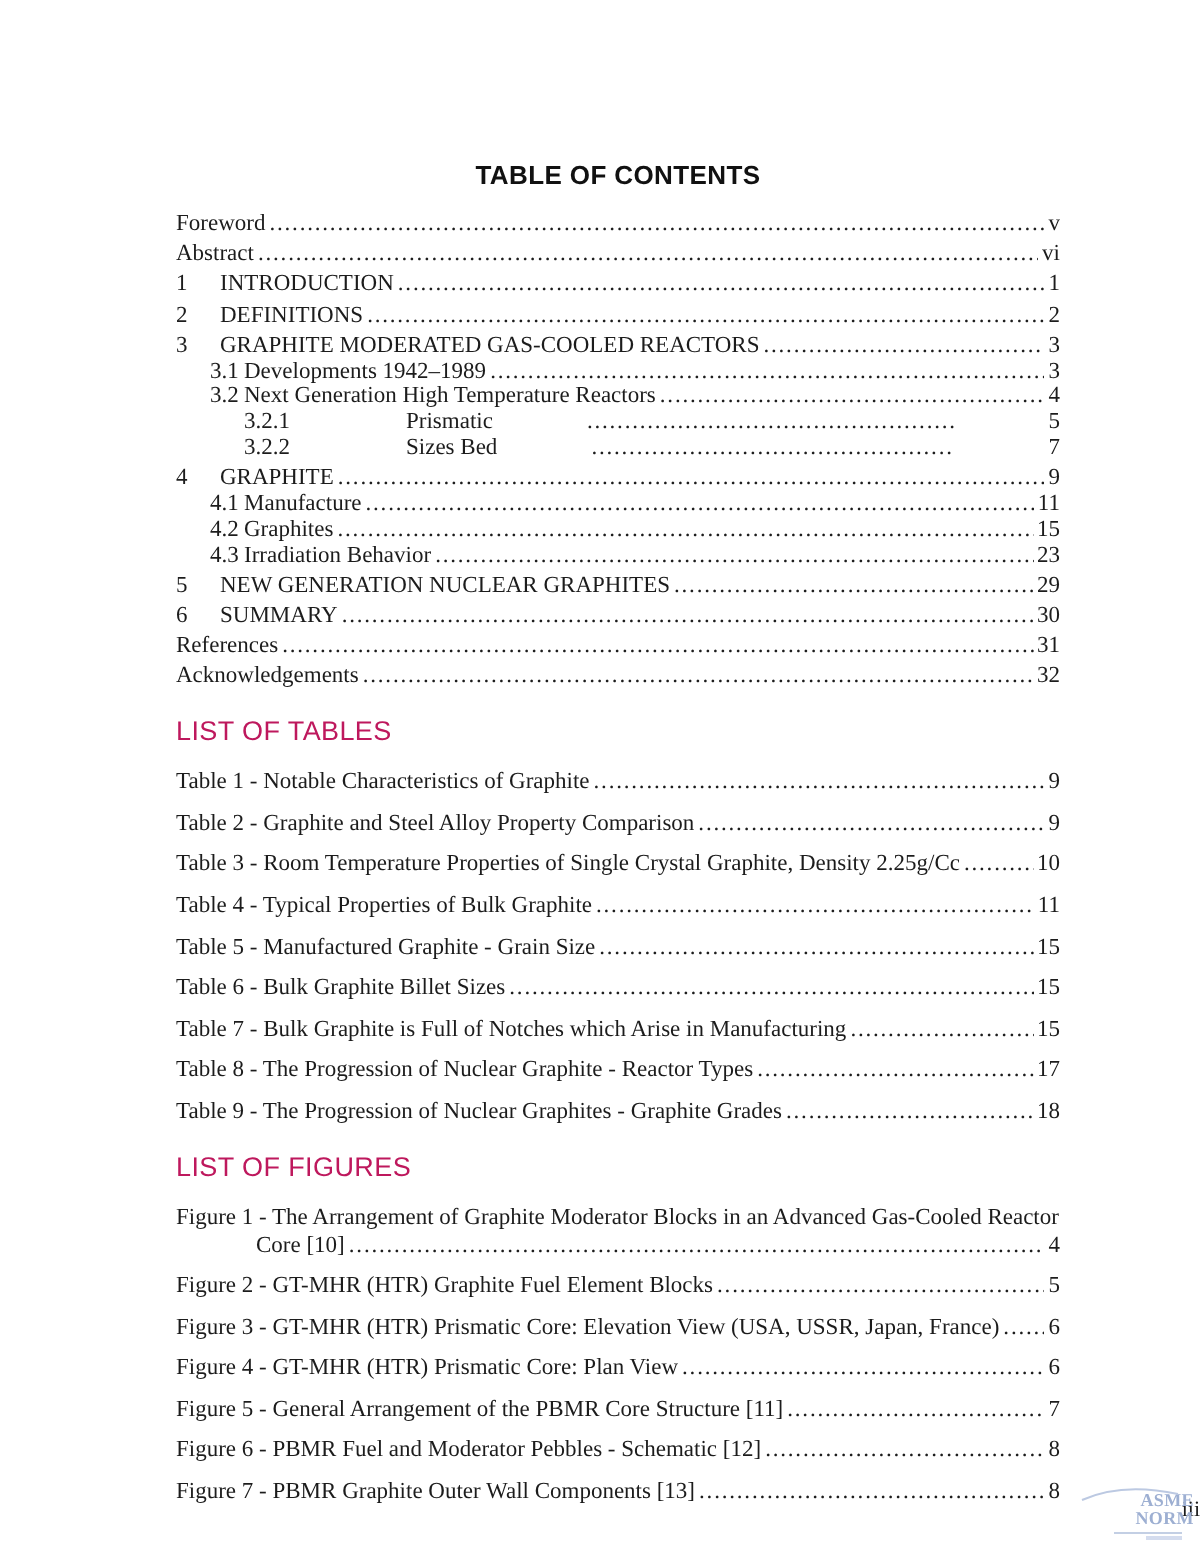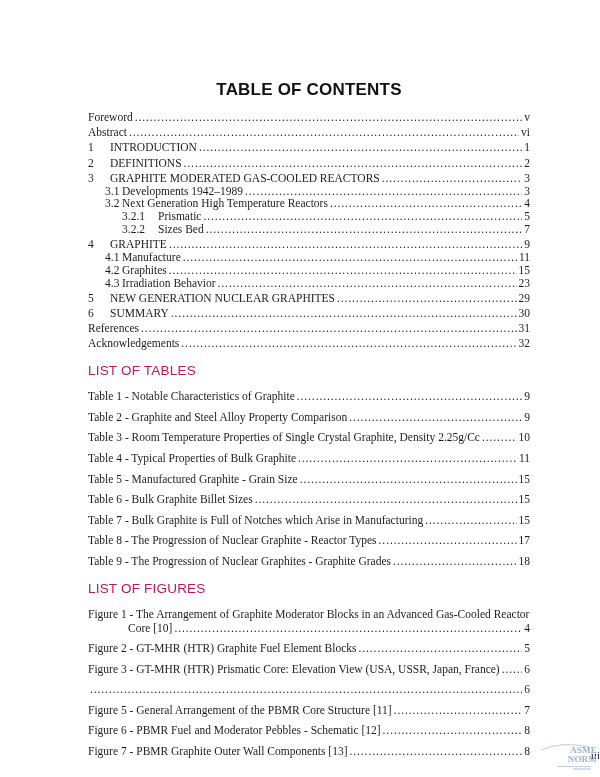--- a/index.html
+++ b/index.html
@@ -10,42 +10,42 @@
   }
   
   #hdr{
     position:absolute;left:88px;right:70px;top:41px;
     display:flex;justify-content:space-between;align-items:baseline;
     font-size:11.5px;padding-bottom:5px;border-bottom:1px solid #9b9b9b;
   }
   
   #content{position:absolute;left:88px;right:70px;top:80px;}
   .toc-h{
-    font-family:"Liberation Sans",sans-serif;font-weight:bold;font-size:17px;
+    font-family:"Liberation Sans",sans-serif;font-weight:bold;font-size:13px;
     text-align:center;margin:0 0 11px 0;color:#111;letter-spacing:.2px;
   }
   .sec-h{
     font-family:"Liberation Sans",sans-serif;font-weight:normal;font-size:13.5px;
     margin:14px 0 12px 0;color:#be185d;letter-spacing:.2px;
   }
   .row{display:flex;align-items:baseline;font-size:11.5px;line-height:12px;}
   .num{flex:none;}
   .ttl,.cont{flex:none;white-space:nowrap;}
   .lead{flex:1;overflow:hidden;white-space:nowrap;margin:0 2px;}
   .lead::after{
     content:"................................................................................................................................................................";
     letter-spacing:.9px;
   }
   .pg{flex:none;}
   
   .toc .row{margin-top:3.2px;}
   .toc .row.lv2,.toc .row.lv3{margin-top:.8px;}
   .lv1>.num{width:22px;}
   .lv2{padding-left:17px;}.lv2>.num{width:17px;}
-  .lv3{padding-left:34px;}.lv3>.num{width:36px;}
+  .lv3{padding-left:34px;gap:45px;}.lv3>.num{width:36px;}
   
   .wide .row{margin-bottom:8.6px;}
   .figs .fig{margin-bottom:8.6px;}
   .figs .l2{padding-left:40px;margin-top:1.5px;}
   
   #folio{position:absolute;left:0;right:0;bottom:16px;text-align:right;font-size:11px;}
   
   #wm{position:absolute;right:3px;bottom:7px;width:58px;text-align:right;line-height:1;}
   #wm .wm-text{
     font-family:"Liberation Serif",serif;font-weight:bold;font-size:9px;
@@ -248,20 +248,21 @@
         <div class="fig">
           <div class="row l1">
             <span class="ttl">Figure 3 - GT-MHR (HTR) Prismatic Core: Elevation View (USA, USSR, Japan, France)</span>
             <span class="lead"></span>
             <span class="pg">6</span>
           </div>
 
         </div>
         <div class="fig">
           <div class="row l1">
+            <span class="ttl">Figure 4 - GT-MHR (HTR) Prismatic Core: Plan View</span>
             <span class="lead"></span>
             <span class="pg">6</span>
           </div>
 
         </div>
         <div class="fig">
           <div class="row l1">
             <span class="ttl">Figure 5 - General Arrangement of the PBMR Core Structure [11]</span>
             <span class="lead"></span>
             <span class="pg">7</span>

